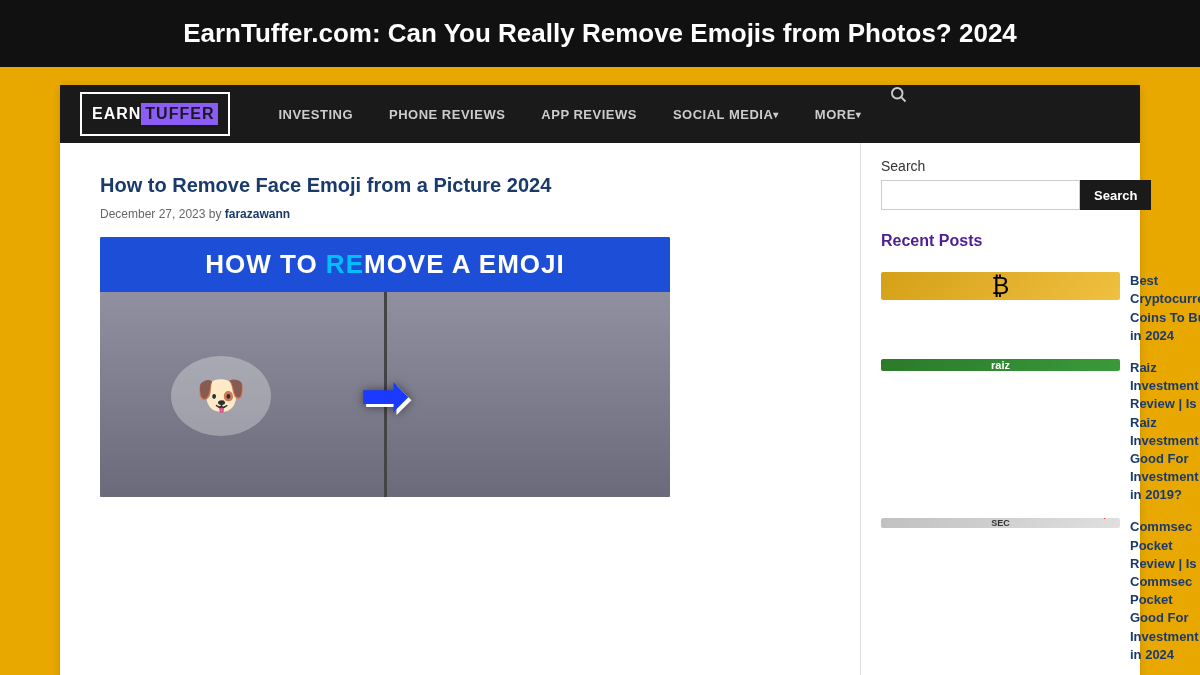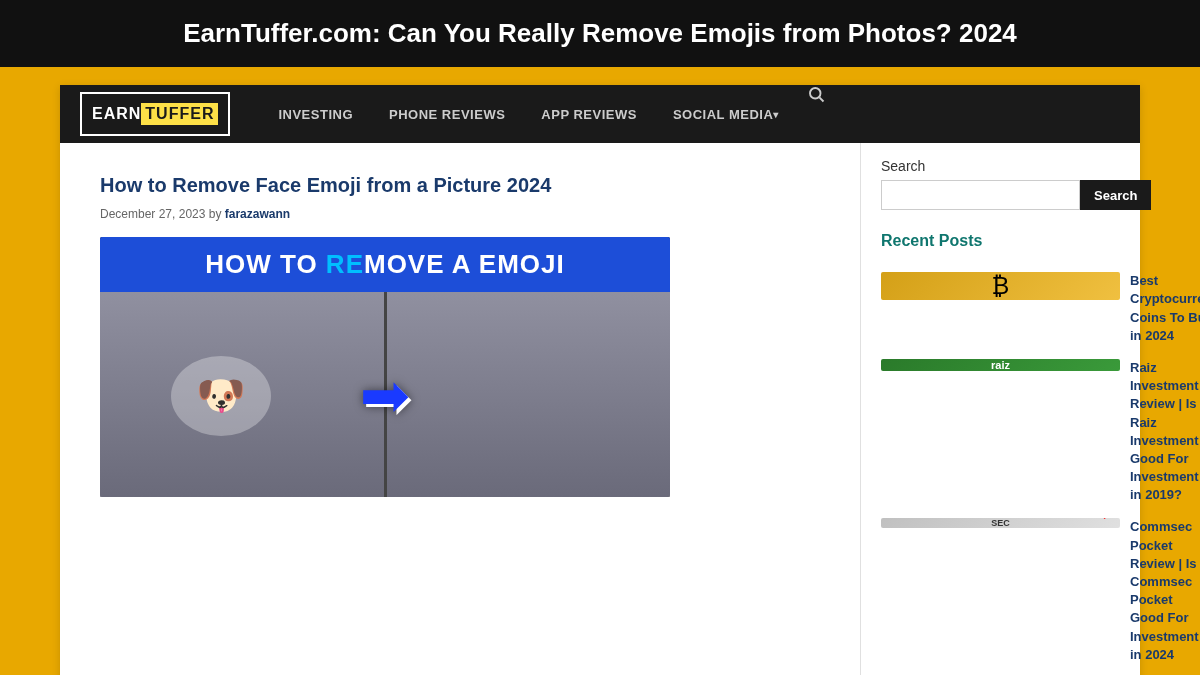--- a/index.html
+++ b/index.html
@@ -58,21 +58,21 @@
     }
 
     #logo-earn {
       color: #fff;
       font-size: 16px;
       font-weight: bold;
       letter-spacing: 1px;
     }
 
     #logo-tuffer {
-      background: #fde047;
+      background: #8b5cf6;
       color: #1a1a1a;
       font-size: 16px;
       font-weight: bold;
       padding: 2px 4px;
       letter-spacing: 1px;
     }
 
     #nav-links {
       display: flex;
       align-items: flex-start;
@@ -278,21 +278,21 @@
       border: none;
       padding: 6px 14px;
       font-size: 13px;
       font-weight: 600;
       cursor: pointer;
     }
 
     #recent-posts-title {
       font-size: 16px;
       font-weight: 700;
-      color: #0f766e;
+      color: #4c1d95;
       margin-bottom: 14px;
       padding-bottom: 8px;
     }
 
     .recent-post-item {
       display: flex;
       gap: 10px;
       margin-bottom: 14px;
       align-items: flex-start;
     }
@@ -371,20 +371,21 @@
     <nav id="navbar">
       <div id="logo">
         <span id="logo-earn">EARN</span>
         <span id="logo-tuffer">TUFFER</span>
       </div>
       <div id="nav-links">
         <div class="nav-item">INVESTING</div>
         <div class="nav-item">PHONE REVIEWS</div>
         <div class="nav-item">APP REVIEWS</div>
         <div class="nav-item nav-item-with-arrow">SOCIAL MEDIA</div>
+        <div class="nav-item nav-item-with-arrow">More</div>
         <div id="search-icon-nav">
           <svg width="18" height="18" viewBox="0 0 24 24" fill="none" stroke="#ccc" stroke-width="2.5">
             <circle cx="11" cy="11" r="7"></circle>
             <line x1="16.5" y1="16.5" x2="22" y2="22"></line>
           </svg>
         </div>
       </div>
     </nav>
 
     <div id="content-area">

